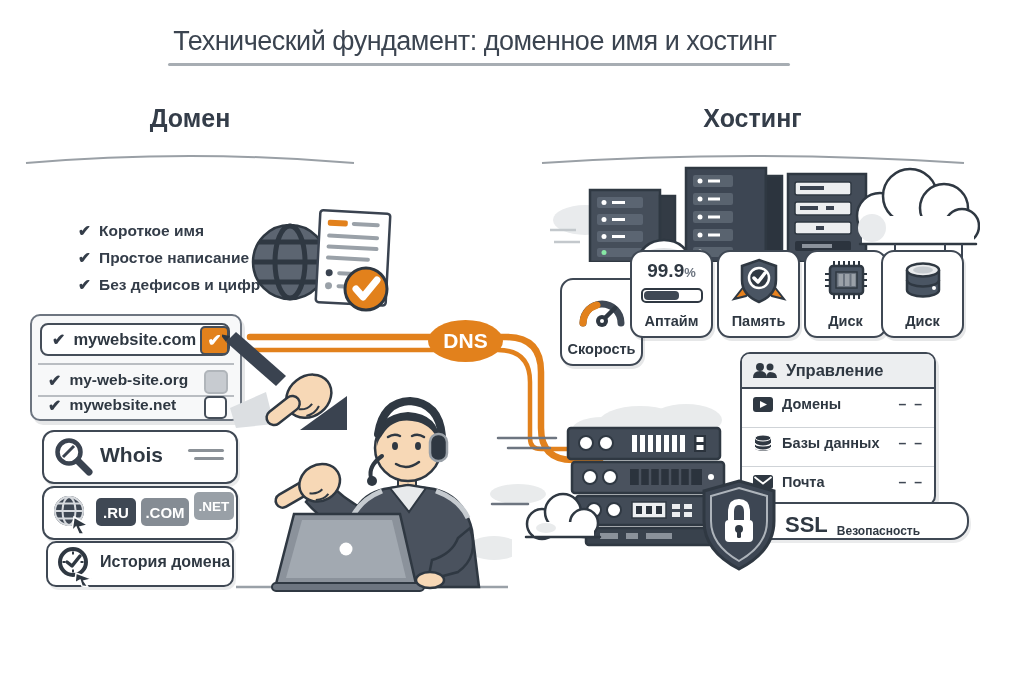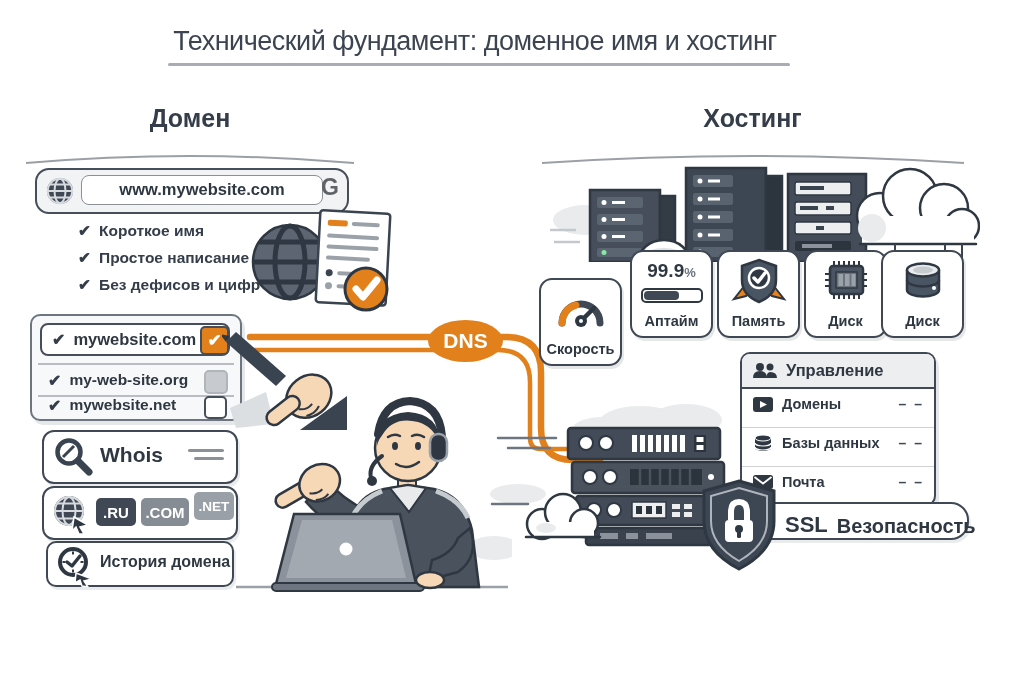--- a/index.html
+++ b/index.html
@@ -34,35 +34,20 @@
 <div class="canvas">
 
   <div class="abs ttl" style="left:160px;top:26px;width:630px;text-align:center;font-size:27px;">Технический фундамент: доменное имя и хостинг</div>
   <div class="abs" style="left:168px;top:63px;width:622px;height:2.5px;background:#a7adb3;border-radius:2px;"></div>
 
   <div class="abs hdr" style="left:25px;top:104px;width:330px;text-align:center;font-size:25px;">Домен</div>
   <svg class="abs" style="left:22px;top:146px;" width="336" height="20">
     <path d="M4,17 Q168,3 332,17" fill="none" stroke="#9aa0a6" stroke-width="2"></path>
   </svg>
 
-  <div class="abs" style="left:35px;top:168px;width:310px;height:42px;background:#f2f3f5;border:2.5px solid #454e59;border-radius:14px;">
-    <svg class="abs" style="left:8px;top:6px;" width="30" height="30">
-      <circle cx="15" cy="15" r="13" fill="#3f4854"></circle>
-      <g stroke="#d7dade" stroke-width="2" fill="none">
-        <circle cx="15" cy="15" r="12.2"></circle>
-          <ellipse cx="15" cy="15" rx="5.5" ry="12.2"></ellipse>
-        <line x1="2.8" y1="15" x2="27.2" y2="15"></line>
-          <line x1="4.5" y1="8.5" x2="25.5" y2="8.5"></line>
-        <line x1="4.5" y1="21.5" x2="25.5" y2="21.5"></line>
-      </g>
-    </svg>
-    <div class="abs" style="left:44px;top:4.5px;width:240px;height:28px;background:#fff;border:1.5px solid #8b9096;border-radius:8px;
-                display:flex;align-items:center;justify-content:center;font-size:16.5px;font-weight:700;color:#2f3842;">www.mywebsite.com</div>
-    <div class="abs" style="right:8px;top:4px;font-size:23px;font-weight:700;color:#5f6368;">G</div>
-  </div>
 
   <div class="abs" style="left:78px;top:217px;">
     <div class="cl-row">
       <span class="check">✔</span>
       <span>Короткое имя</span>
     </div>
     <div class="cl-row">
       <span class="check">✔</span>
       <span>Простое написание</span>
     </div>
@@ -248,21 +233,21 @@
       <circle cx="360" cy="38" r="27" fill="#fff" stroke="#2f3842" stroke-width="2.5"></circle>
       <circle cx="394" cy="50" r="24" fill="#fff" stroke="#2f3842" stroke-width="2.5"></circle>
       <circle cx="412" cy="68" r="17" fill="#fff" stroke="#2f3842" stroke-width="2.5"></circle>
       <rect x="312" y="58" width="112" height="28" fill="#fff"></rect>
       <line x1="310" y1="86" x2="426" y2="86" stroke="#2f3842" stroke-width="2.5" stroke-linecap="round"></line>
       <circle cx="322" cy="70" r="14" fill="#e9ebed"></circle>
     </g>
     <path d="M345,86 V102 M365,102 H395 V86 M412,86 V100" fill="none" stroke="#3a4350" stroke-width="2"></path>
   </svg>
 
-  <div class="card" style="left:539px;margin-top:28px;">
+  <div class="card" style="left:560px;margin-top:28px;">
     <svg style="margin:7px auto 0;" width="56" height="44" viewBox="0 0 56 44">
       <path d="M9,36 A19,19 0 0 1 47,36" fill="none" stroke="#3f4854" stroke-width="7" stroke-linecap="round"></path>
       <path d="M9,36 A19,19 0 0 1 23,18" fill="none" stroke="#e2811c" stroke-width="7" stroke-linecap="round"></path>
       <line x1="28" y1="34" x2="41" y2="21" stroke="#2f3842" stroke-width="4.5" stroke-linecap="round"></line>
       <circle cx="28" cy="34" r="6" fill="#2f3842"></circle>
         <circle cx="28" cy="34" r="2" fill="#fff"></circle>
     </svg>
     <div class="lbl">Скорость</div>
   </div>
 
@@ -443,21 +428,21 @@
         <path d="M16,13 A7,7 0 0 1 4,13" fill="none" stroke="#2f3842" stroke-width="3.2"></path>
         <polygon points="4,17 0,11 8,11" fill="#2f3842"></polygon>
       </svg>
       <span class="mlbl">Резервные копии</span>
       <span class="mdash">– –</span>
     </div>
   </div>
 
   <div class="pill" style="left:733px;top:502px;width:182px;height:34px;padding-left:50px;align-items:flex-end;">
     <span style="font-size:22px;font-weight:700;color:#2f3842;">SSL</span>
-    <span style="font-size:20px;font-weight:700;color:#2f3842;margin-left:9px;">Везопасность</span>
+    <span style="font-size:12px;font-weight:700;color:#2f3842;margin-left:9px;">Везопасность</span>
   </div>
   <svg class="abs" style="left:698px;top:478px;" width="82" height="94" viewBox="0 0 82 94">
     <path d="M41,3 L76,13 V43 Q76,73 41,91 Q6,73 6,43 V13 Z" fill="#3d4653" stroke="#2f3842" stroke-width="3"></path>
     <path d="M41,10 L69,18 V43 Q69,67 41,83 Q13,67 13,43 V18 Z" fill="none" stroke="#aeb4bb" stroke-width="2"></path>
     <path d="M33,42 V34 Q33,24 41,24 Q49,24 49,34 V42" fill="none" stroke="#fff" stroke-width="6"></path>
     <rect x="27" y="42" width="28" height="22" rx="4" fill="#fff"></rect>
     <circle cx="41" cy="51" r="4" fill="#2f3842"></circle>
       <rect x="39" y="53" width="4" height="7" rx="1.5" fill="#2f3842"></rect>
   </svg>
 

